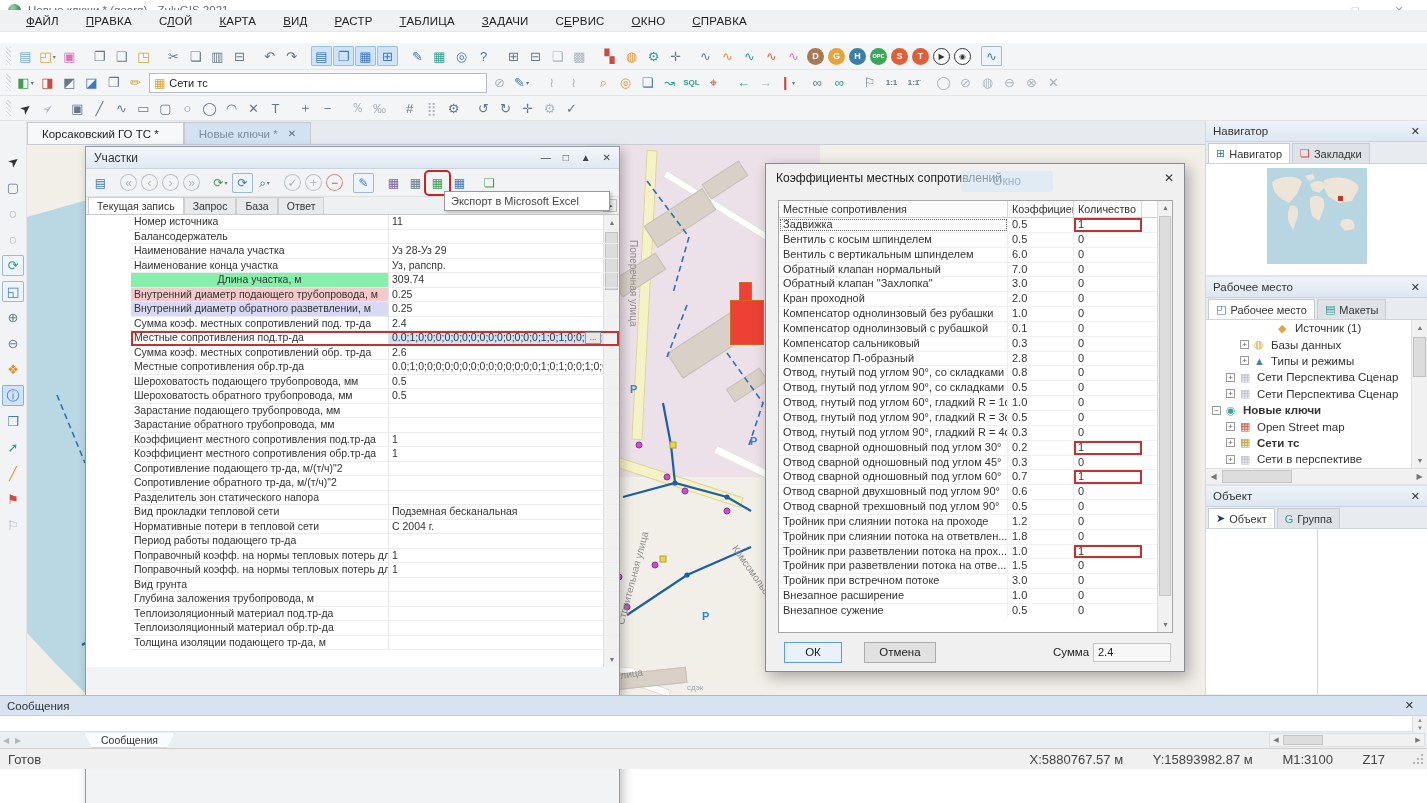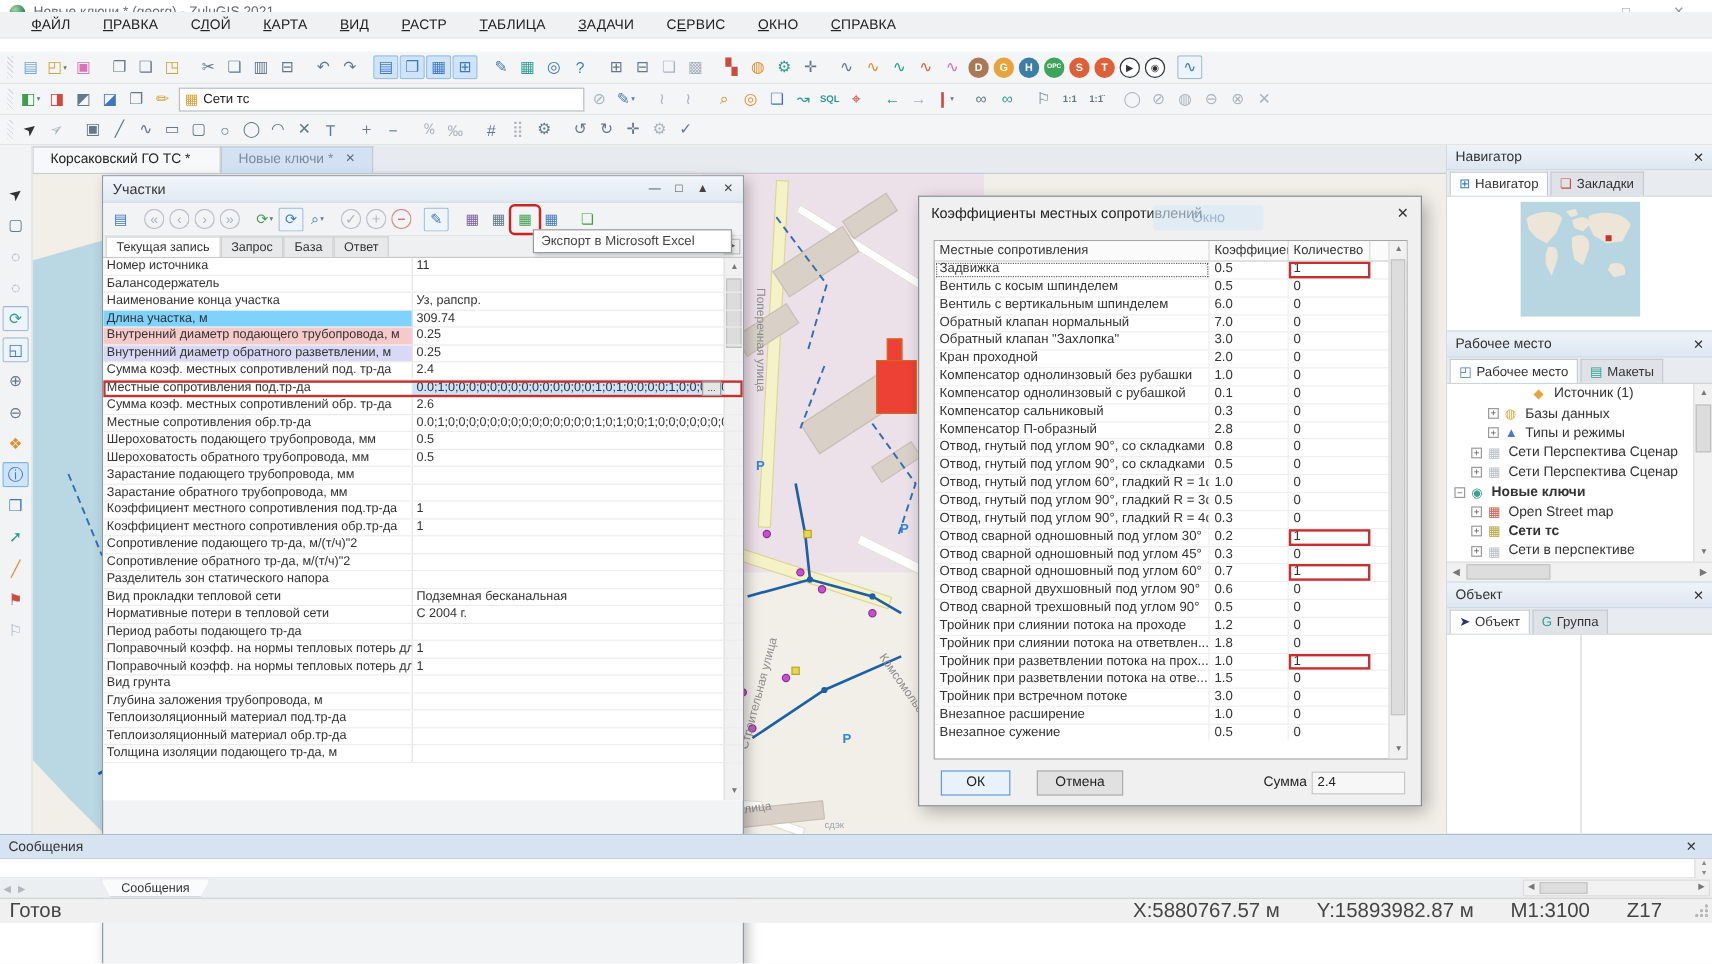--- a/index.html
+++ b/index.html
@@ -38,21 +38,21 @@
   .c-sky .g{color:#6fa8d8;} .c-blue .g{color:#3f78c0;} .c-teal .g{color:#2f9d8e;} .c-green .g{color:#3f9d4e;}
   .c-red .g{color:#cc4a3f;} .c-redorange .g{color:#d96540;} .c-orange .g{color:#e09032;} .c-amber .g{color:#d9a13c;}
   .c-pink .g{color:#d774b8;} .c-violet .g{color:#7a5fa0;} .c-lgrey .g{color:#aab4bf;} .c-dark .g{color:#333;} .c-steel .g{color:#64788c;}
   .b-brown{background:#a97955;} .b-orange{background:#e8a33d;} .b-steelblue{background:#3b7fa6;} .b-green{background:#3da45c;} .b-red{background:#dd6039;}
   .combo { display:flex; align-items:center; width:338px; height:20px; background:#fff; border:1px solid #b6bdc6; margin:0 2px; padding:0 4px; }
   .combo .ci { color:#d9a13c; font-size:12px; margin-right:4px; }
   .combo .ct { font-size:11px; color:#222; }
 
   
   .tabbar { position:absolute; left:27px; top:121px; width:1178px; height:24px; background:#e7eaee; border-bottom:1px solid #c9cdd2; display:flex; align-items:flex-end; padding-left:0; }
-  .mtab { height:22px; line-height:22px; padding:0 14px; font-size:11.5px; background:#f7f8f9; color:#222; border:1px solid #c6cace; border-bottom:none; display:flex; align-items:flex-end; }
+  .mtab { height:22px; line-height:22px; padding:0 14px; font-size:11.5px; background:#f7f8f9; color:#222; border:1px solid #c6cace; border-bottom:none; display:flex; align-items:center; }
   .mtab.on { background:#d3e2f2; color:#7d8b99; }
   .mtab .x { margin-left:10px; color:#5a6a7a; font-size:10px; }
 
   
   .ltools { position:absolute; left:0; top:121px; width:27px; height:574px; background:#f2f3f4; border-right:1px solid #e2e3e5; display:flex; flex-direction:column; align-items:center; padding-top:30px; }
   .ltools .tbi { margin:0 0 5px 0; width:22px; height:21px; }
   .ltools .tbi.active { background:#cfe4f8; box-shadow:inset 0 0 0 1px #7fb2e5; }
 
   
   .map { position:absolute; left:27px; top:145px; width:1178px; height:550px; background:#f2efe9; overflow:hidden; }
@@ -82,25 +82,25 @@
   .utb { height:28px; display:flex; align-items:center; background:#f2f3f4; padding-left:4px; border-bottom:1px solid #e0e0e0; }
   .utb .tbi { font-size:12px; }
   .circ { box-shadow:inset 0 0 0 1px #b9c2cc; border-radius:50%; width:17px; min-width:17px; height:17px; color:#b9c2cc; font-size:10px; margin:0 2px; }
   .circ .g { color:#a9b4bf; }
   .circ.red { box-shadow:inset 0 0 0 1px #d98c8c; } .circ.red .g { color:#cc4444; }
   .redframe { outline:2px solid #cc2222; outline-offset:1px; }
   .utabs { height:18px; display:flex; align-items:flex-end; background:#eef0f2; border-bottom:1px solid #c9c9c9; padding-left:2px; position:relative; }
   .ptab { height:17px; line-height:16px; padding:0 8px; font-size:10.5px; background:#e7e9eb; border:1px solid #cfcfcf; border-bottom:none; color:#333; }
   .ptab.on { background:#fff; font-weight:normal; }
   .tabmore { position:absolute; right:2px; bottom:2px; width:14px; height:13px; background:#e8eaec; border:1px solid #c0c0c0; font-size:7px; line-height:12px; text-align:center; color:#555; }
-  .ugrid { position:relative; height:452px; background:#fff; overflow:hidden; }
+  .ugrid { position:relative; height:452px; background:#fff; overflow:hidden;padding-left:45px; }
   .prow { display:flex; height:14.5px; border-bottom:1px solid #ececec; line-height:13.5px; font-size:10.5px; color:#333; position:relative; }
   .prow .pl { width:258px; padding:0 3px; border-right:1px solid #e4e4e4; overflow:hidden; white-space:nowrap; }
   .prow .pv { flex:1; padding:0 3px; overflow:hidden; white-space:nowrap; margin-right:16px; }
-  .lgrey .pl { background:#7dd3fc; } .lpink .pl { background:#f6caca; } .lblue .pl { background:#d9d9f6; }
+  .lgrey .pl { background:#86efac;text-align:center; } .lpink .pl { background:#f6caca; } .lblue .pl { background:#d9d9f6; }
   .redbox { outline:2px solid #c53030; outline-offset:-2px; z-index:2; }
   .vsel .pv { background:#cfe3f8; }
   .ell { display:none; }
   .wbtn .ell { display:block; position:absolute; right:18px; top:1px; width:16px; height:12px; background:#e6e6e6; border:1px solid #9a9a9a; font-size:8px; line-height:9px; text-align:center; color:#333; }
   .vscroll { position:absolute; right:0; top:0; width:16px; height:100%; background:#f1f1f1; border-left:1px solid #e0e0e0; }
   .vscroll .up,.vscroll .dn { position:absolute; left:0; width:16px; height:15px; text-align:center; font-size:7px; color:#777; line-height:15px; }
   .vscroll .up { top:0; } .vscroll .dn { bottom:0; }
   .vscroll .thumb { position:absolute; left:1px; top:17px; width:13px; height:58px; background:#dcdcdc; border:1px solid #c0c0c0; }
   .tooltip { position:absolute; left:444px; top:191px; width:166px; height:20px; background:#fff; border:1px solid #9a9a9a;
              box-shadow:2px 2px 3px rgba(0,0,0,.2); font-size:11px; line-height:18px; padding:0 6px; color:#444; z-index:30; }
@@ -173,21 +173,21 @@
   .msgbody { height:16px; background:#fff; border-bottom:1px solid #e0e0e0; position:relative; }
   .msgvs { position:absolute; right:0; top:0; width:15px; height:16px; background:#f1f1f1; border-left:1px solid #ddd; font-size:6px; color:#888; text-align:center; line-height:8px; }
   .msgtabs { height:16px; background:#eceff2; display:flex; align-items:center; position:relative; }
   .msgarr { width:12px; text-align:center; color:#b0b7bf; font-size:8px; }
   .msgtab { margin-left:60px; height:15px; padding:0 16px; background:#fafbfc; border:1px solid #b9bfc6; border-top:none; font-size:10.5px; line-height:14px; color:#333;
             clip-path:polygon(0 0,100% 0,calc(100% - 8px) 100%,8px 100%); }
   .msghs { position:absolute; right:2px; top:1px; width:156px; height:14px; background:#f1f1f1; border:1px solid #ddd; }
   .msghs .lf,.msghs .rt { position:absolute; top:0; width:12px; height:12px; font-size:7px; color:#777; text-align:center; line-height:12px; }
   .msghs .lf{left:0;} .msghs .rt{right:0;}
   .msghs .thumb { position:absolute; left:13px; top:1px; width:40px; height:10px; background:#ddd; border:1px solid #c4c4c4; }
-  .status { position:absolute; left:0; top:748px; width:1427px; height:21px; background:#f0f0f0; border-top:1px solid #cfcfcf; display:flex; align-items:center; font-size:17px; color:#444; }
+  .status { position:absolute; left:0; top:748px; width:1427px; height:21px; background:#f0f0f0; border-top:1px solid #cfcfcf; display:flex; align-items:center; font-size:13px; color:#444; }
   .status .ready { margin-left:8px; flex:1; }
   .status .coords span { margin-right:26px; }
   .grip { width:14px; height:14px; margin-right:2px; background:
           radial-gradient(circle at 11px 11px,#b9b9b9 1.2px,transparent 1.6px),
           radial-gradient(circle at 7px 11px,#b9b9b9 1.2px,transparent 1.6px),
           radial-gradient(circle at 11px 7px,#b9b9b9 1.2px,transparent 1.6px),
           radial-gradient(circle at 3px 11px,#b9b9b9 1.2px,transparent 1.6px),
           radial-gradient(circle at 7px 7px,#b9b9b9 1.2px,transparent 1.6px),
           radial-gradient(circle at 11px 3px,#b9b9b9 1.2px,transparent 1.6px); }
 </style>
@@ -779,20 +779,25 @@
           <span class="pv">11</span>
 
         </div>
 
         <div class="prow">
           <span class="pl">Балансодержатель</span>
           <span class="pv"></span>
 
         </div>
 
+        <div class="prow">
+          <span class="pl">Наименование начала участка</span>
+          <span class="pv">Уз 28-Уз 29</span>
+
+        </div>
 
         <div class="prow">
           <span class="pl">Наименование конца участка</span>
           <span class="pv">Уз, рапспр.</span>
 
         </div>
 
         <div class="prow lgrey">
           <span class="pl">Длина участка, м</span>
           <span class="pv">309.74</span>

